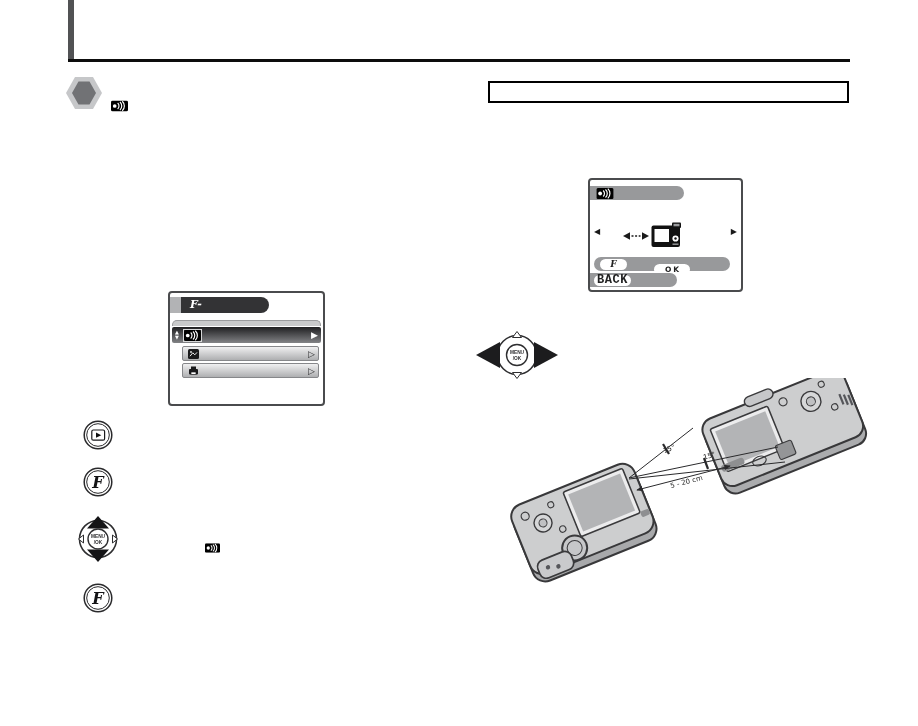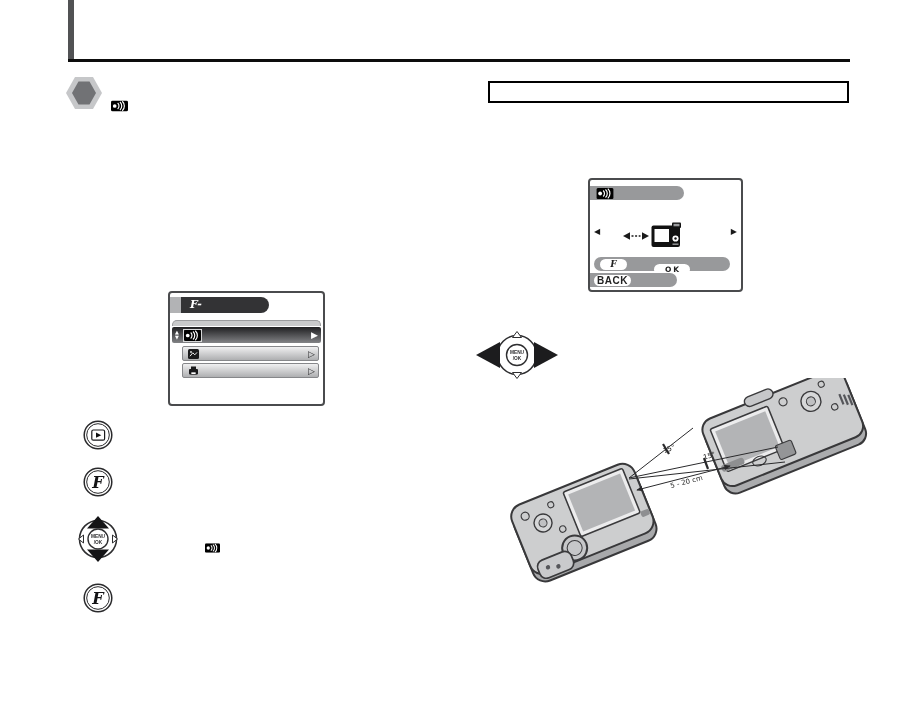--- a/index.html
+++ b/index.html
@@ -47,22 +47,22 @@
   .sb-left{left:4px;top:47px;color:#1a1a1a;font-family:"DejaVu Sans",sans-serif;font-size:8px;}
   .sb-right{right:4px;top:47px;color:#1a1a1a;font-family:"DejaVu Sans",sans-serif;font-size:8px;}
   .sb-xfer{left:33px;top:51px;width:26px;height:10px;}
   .sb-cam{left:61px;top:42px;width:32px;height:27px;}
   .sb-ok{left:4px;top:77px;width:136px;height:14px;border-radius:7px;}
   .ovl{position:absolute;background:#fff;border-radius:6px;color:#222;text-align:center;box-sizing:border-box;}
   .sb-f{left:6px;top:1.5px;width:27px;height:11px;font:italic bold 9px "DejaVu Serif",serif;line-height:11px;}
   .sb-okl{left:60px;top:7px;width:36px;height:11px;font-family:"DejaVu Sans",sans-serif;font-weight:bold;
           font-size:7.5px;letter-spacing:2px;line-height:11px;text-indent:2px;}
   .sb-back{left:0;top:93px;width:87px;height:14px;border-radius:0 7px 7px 0;}
-  .sb-backl{left:4px;top:1.5px;width:37px;height:11px;font-family:Liberation Sans, sans-serif;font-weight:bold;
-            font-size:10px;line-height:11px;letter-spacing:0.5px;}
+  .sb-backl{left:4px;top:1.5px;width:37px;height:11px;font-family:Liberation Mono, monospace;font-weight:bold;
+            font-size:12px;line-height:11px;letter-spacing:0.5px;}
 
   
   .btn-play{left:83px;top:420px;width:30px;height:30px;}
   .btn-f1{left:83px;top:467px;width:30px;height:30px;}
   .fourway-v{left:76px;top:515px;width:44px;height:48px;}
   .btn-f2{left:83px;top:583px;width:30px;height:30px;}
   .fourway-h{left:473px;top:329px;width:88px;height:52px;}
   .menuok{font-family:"Liberation Sans",sans-serif;font-size:4.8px;font-weight:bold;fill:#2e2e30;}
   .fglyph{font:italic bold 16px "DejaVu Serif",serif;fill:#141416;}
 

